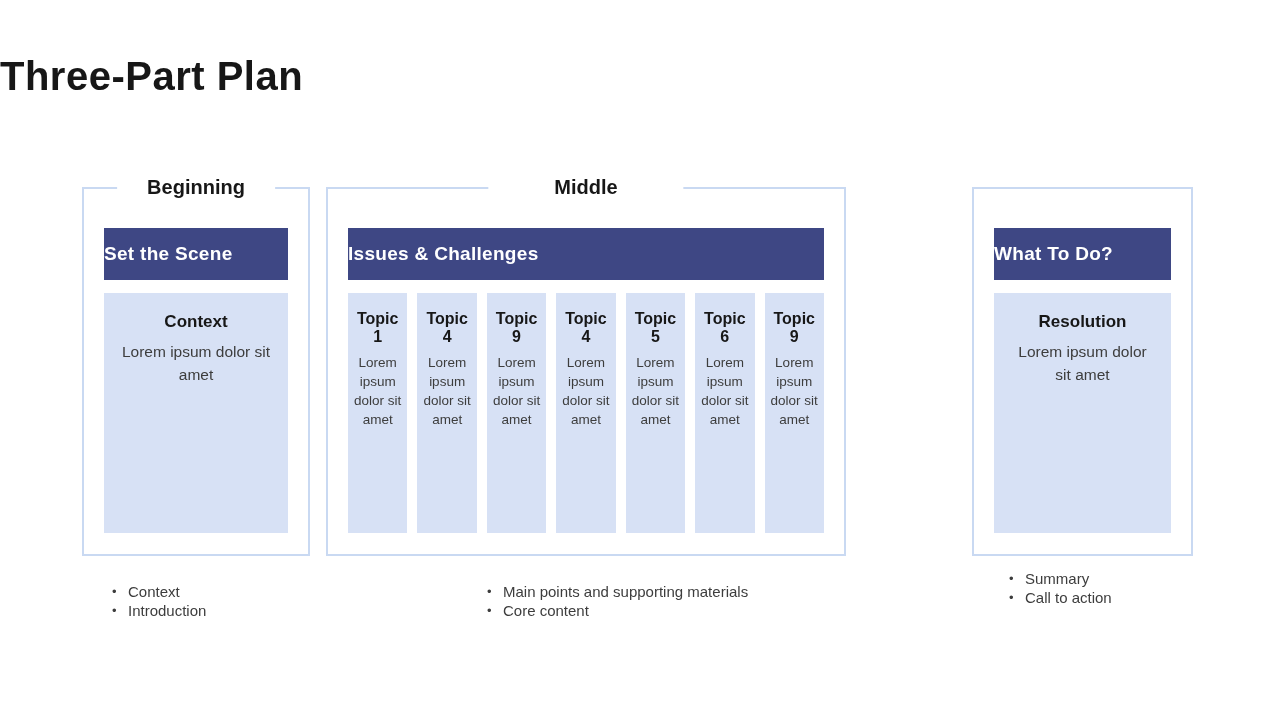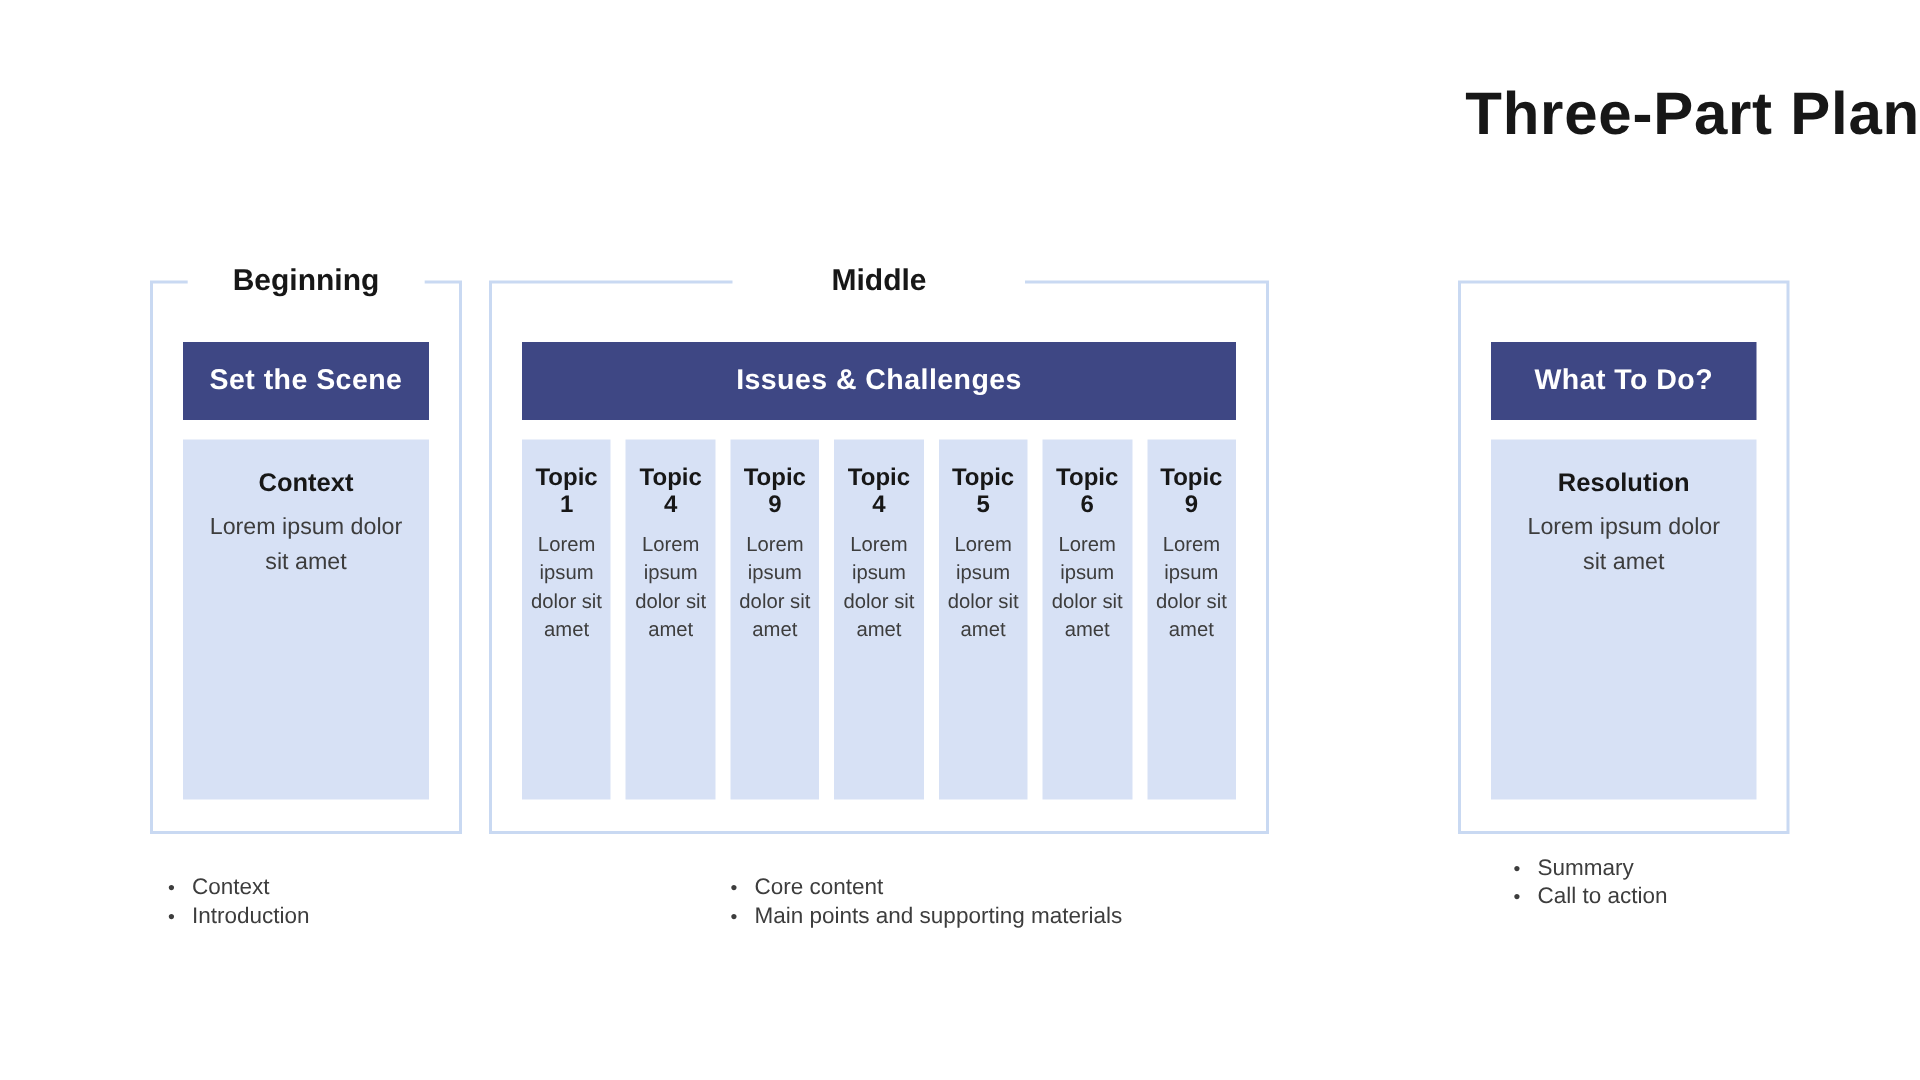--- a/index.html
+++ b/index.html
@@ -23,35 +23,35 @@
     position: relative;
     width: 1280px; height: 720px;
     background: var(--bg);
     overflow: hidden;
   }
   .title {
     position: absolute;
     top: 54px; left: 0;
     width: 100%;
     margin: 0;
-    text-align: right;
+    text-align: left;
     font-size: 40px;
     font-weight: bold;
     color: var(--ink);
     letter-spacing: 0.5px;
   }
   
   .panel {
     position: absolute;
     top: 187px;
     height: 369px;
     border: 2px solid var(--line);
     background: var(--bg);
   }
-  .panel--beginning { left: 100px;  width: 208px; }
+  .panel--beginning { left: 82px;  width: 228px; }
   .panel--middle    { left: 326px; width: 520px; }
   .panel--end       { left: 972px; width: 221px; }
 
   .panel-label {
     position: absolute;
     top: -17px;
     left: 50%;
     transform: translateX(-50%);
     background: var(--bg);
     line-height: 30px;
@@ -65,21 +65,20 @@
   .panel--end .panel-label    { padding: 0 58px; }
 
   .panel-bar {
     position: absolute;
     top: 39px; left: 20px; right: 20px;
     height: 52px;
     background: var(--accent);
     color: var(--on-accent);
     display: flex;
     align-items: center;
-    justify-content: center;
     font-size: 19px;
     font-weight: bold;
     letter-spacing: 0.3px;
   }
   .cards {
     position: absolute;
     top: 104px; left: 20px; right: 20px;
     height: 240px;
     display: flex;
     gap: 10px;
@@ -197,21 +196,21 @@
         <div class="card-body">Lorem ipsum dolor sit amet</div>
       </div>
     </div>
   </section>
 
   <ul class="notes notes--beginning">
     <li>Context</li>
     <li>Introduction</li>
   </ul>
   <ul class="notes notes--middle">
+    <li>Main points and supporting materials</li>
     <li>Core content</li>
-    <li>Main points and supporting materials</li>
   </ul>
   <ul class="notes notes--end">
     <li>Summary</li>
     <li>Call to action</li>
   </ul>
 
 </div>
 
 </body></html>

